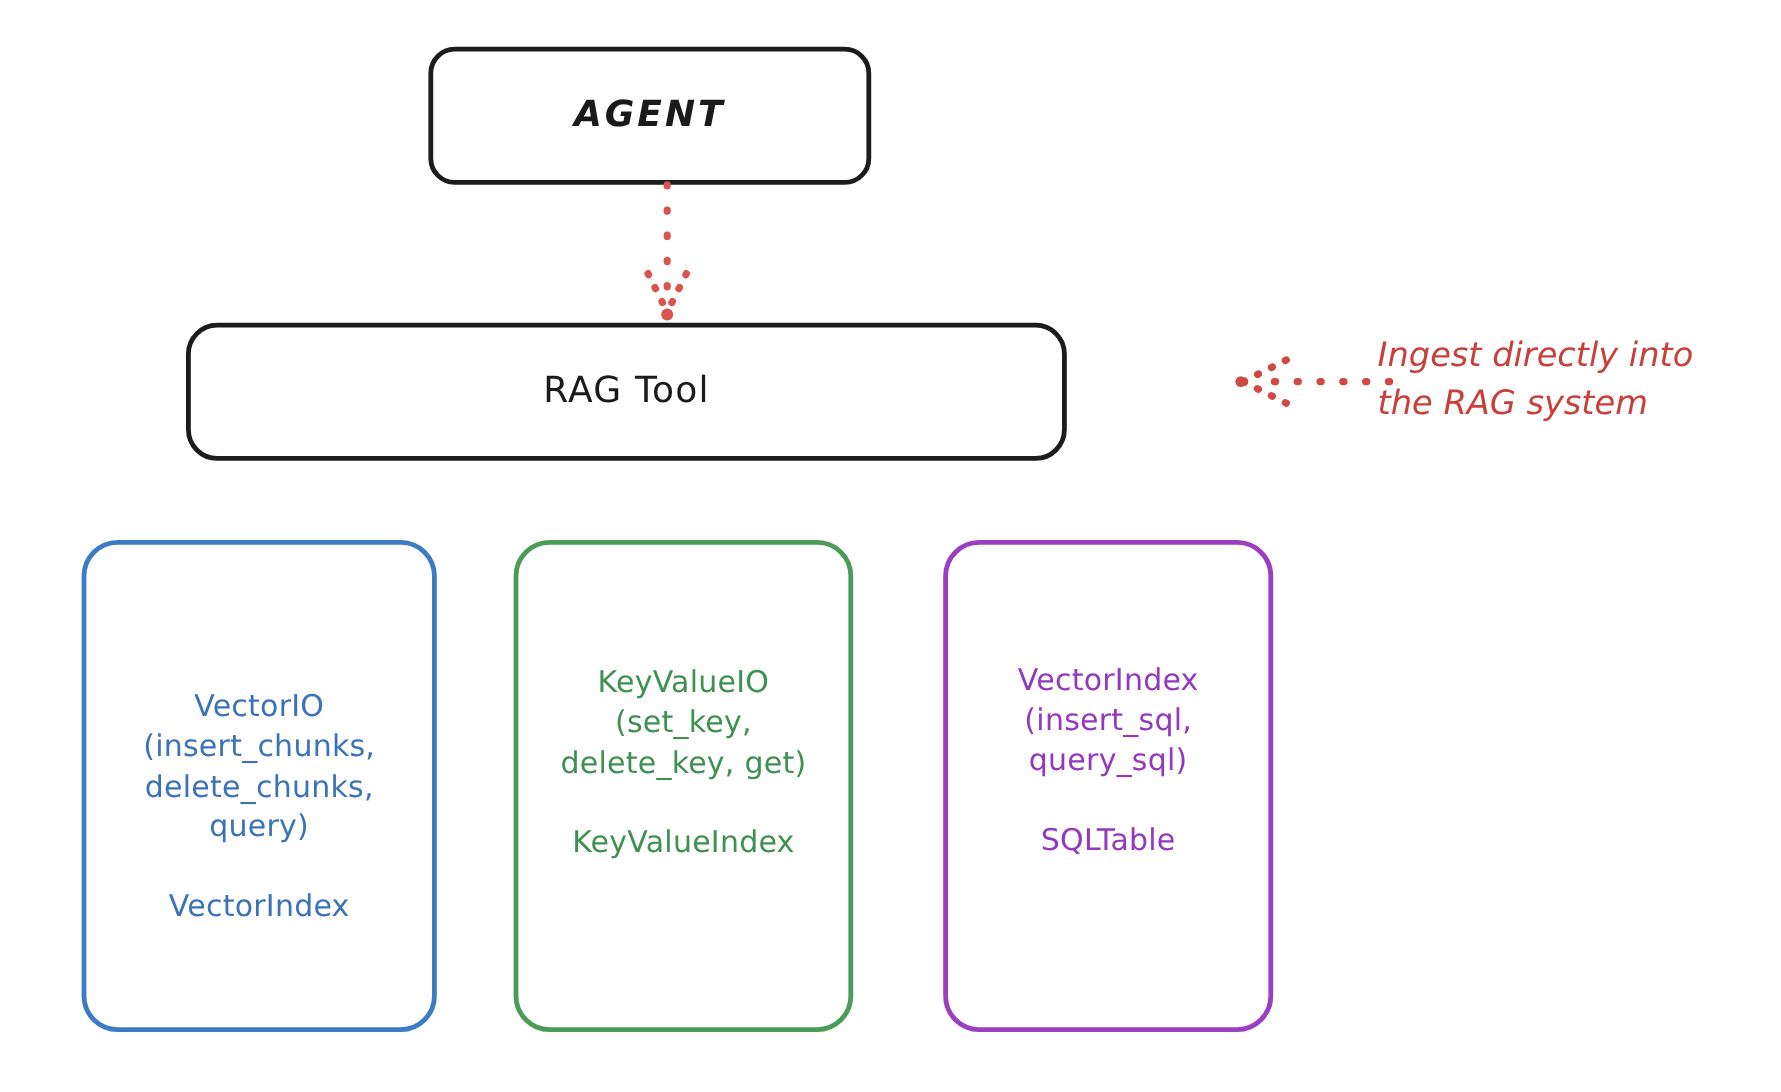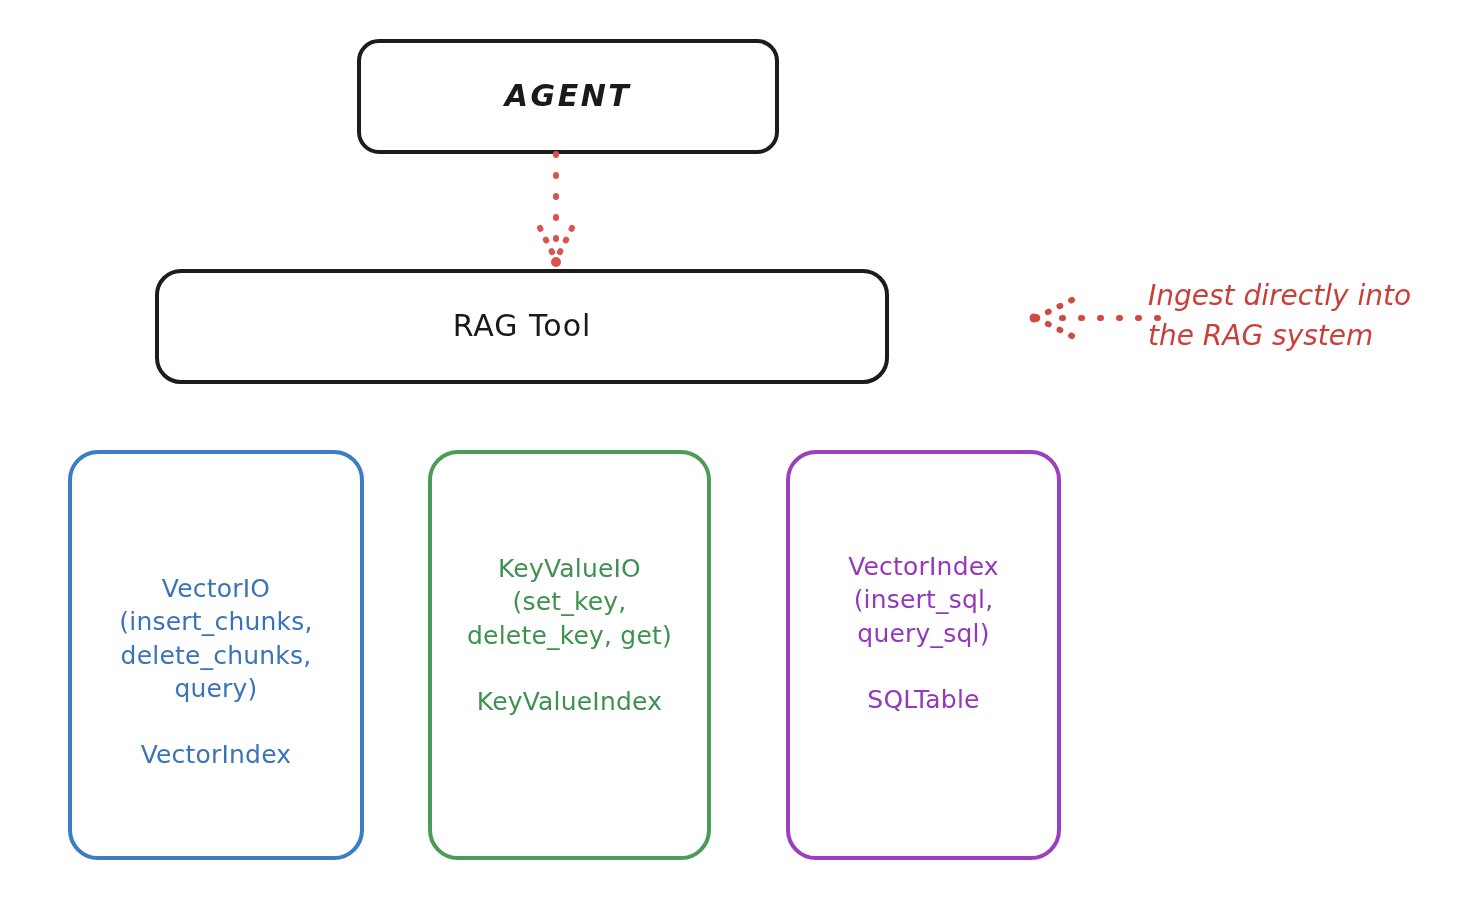--- a/index.html
+++ b/index.html
@@ -31,21 +31,21 @@
   }
   .node-label {
     white-space: pre-line;
     line-height: 1.28;
   }
 
   
   #agent-node {
     left: 357px;
     top: 39px;
-    width: 422px;
+    width: 369px;
     height: 115px;
     border: 4px solid #1c1c1c;
     border-radius: 22px;
   }
   #agent-node .node-label {
     font-family: "DejaVu Sans", sans-serif;
     font-size: 30px;
     font-weight: 600;
     font-style: italic;
     letter-spacing: 2.5px;

